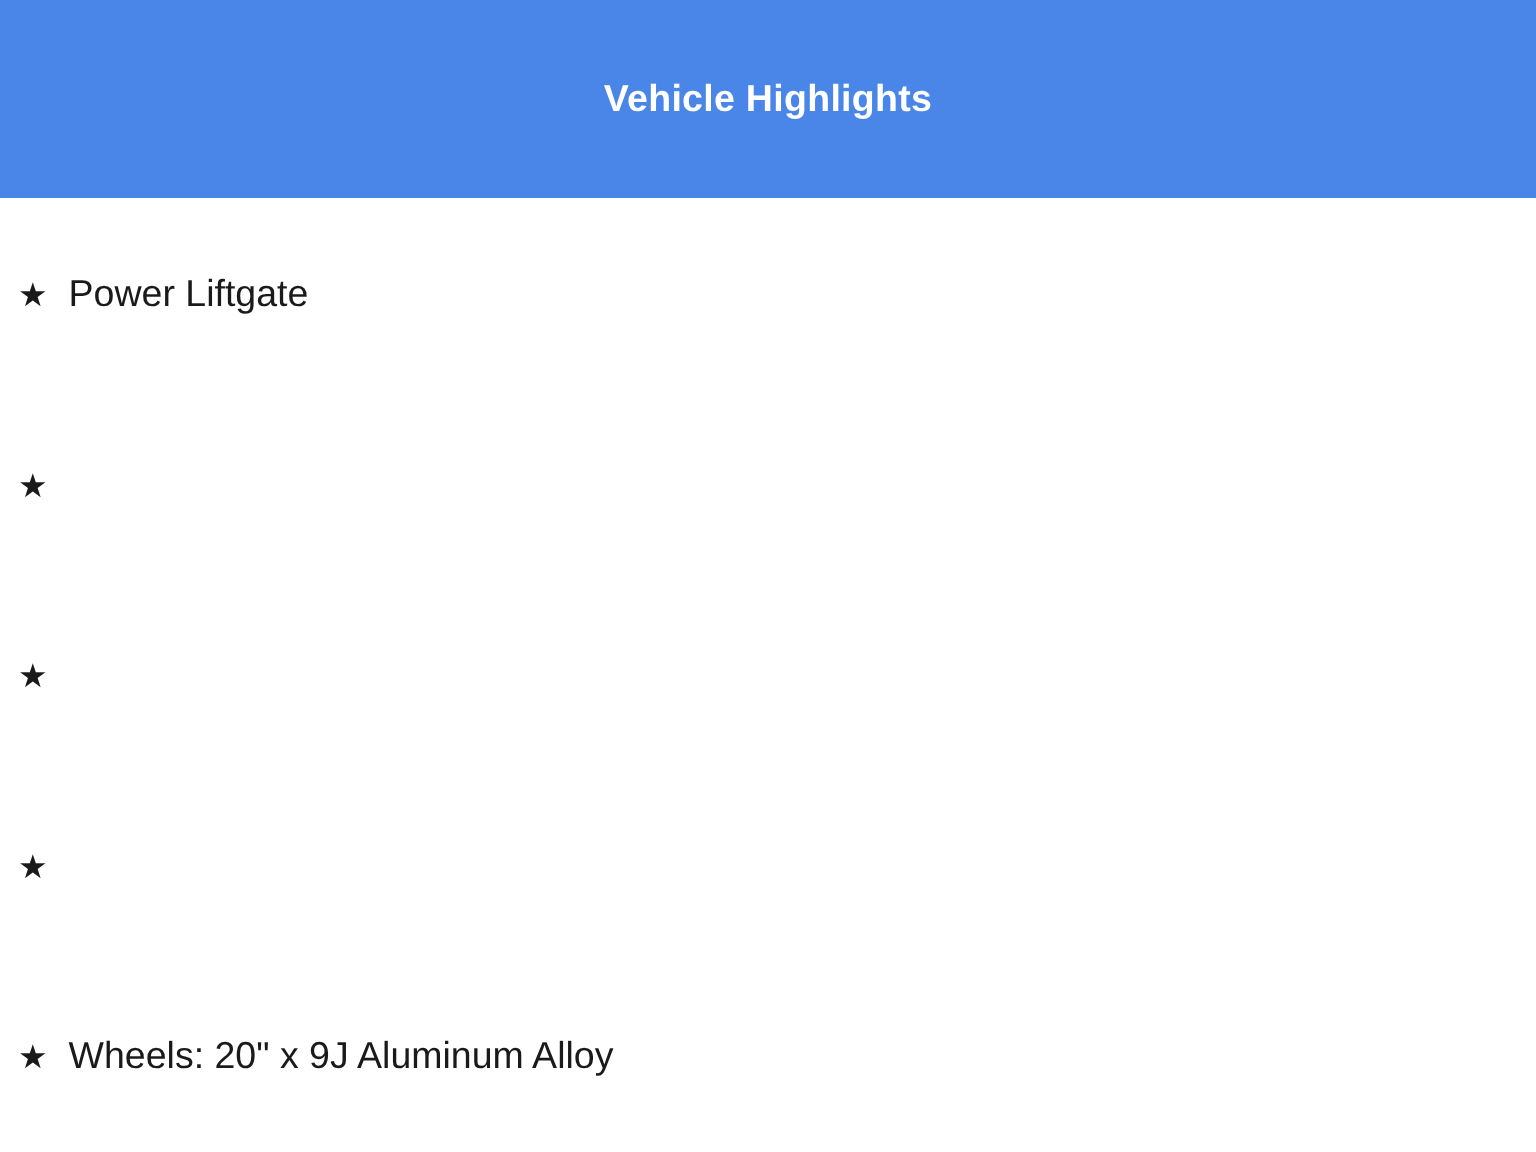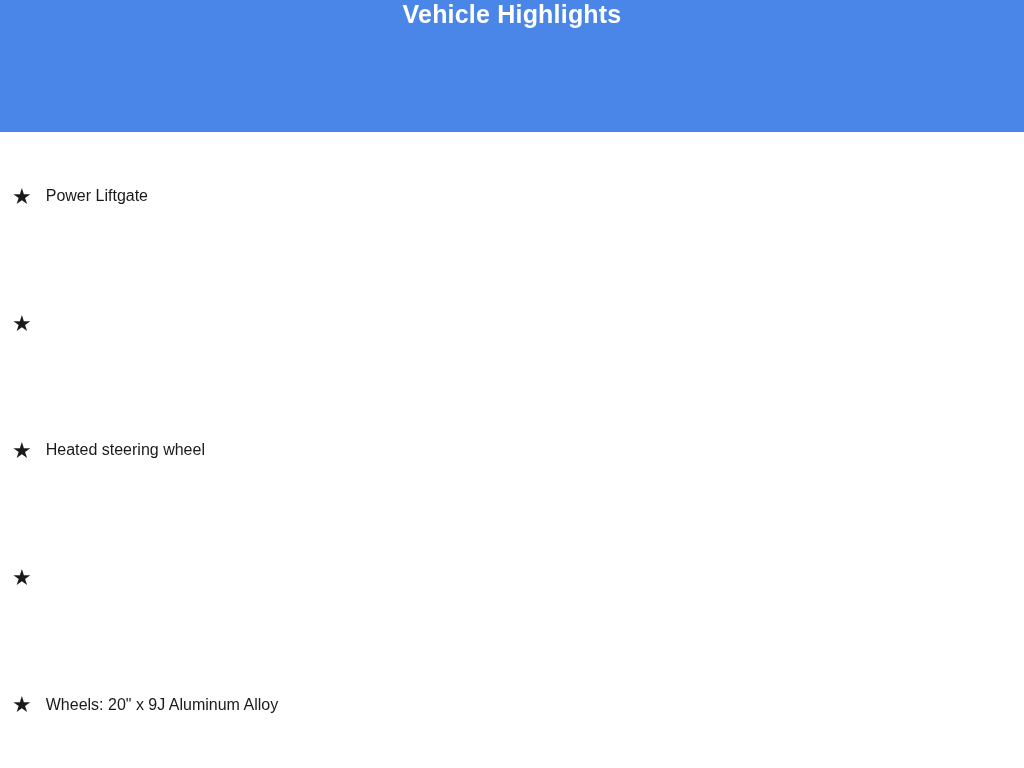--- a/index.html
+++ b/index.html
@@ -9,21 +9,21 @@
     height: 768px;
     background: #ffffff;
     font-family: "Liberation Sans", sans-serif;
     overflow: hidden;
   }
   .header {
     width: 100%;
     height: 132px;
     background: #4a86e8;
     display: flex;
-    align-items: flex-start;
+    align-items: center;
     justify-content: center;
     box-sizing: border-box;
   }
   .header-title {
     color: #ffffff;
     font-size: 25px;
     font-weight: bold;
     letter-spacing: 0.2px;
   }
   .highlights-list {
@@ -42,21 +42,21 @@
   }
   .star {
     font-size: 22px;
     color: #1a1a1a;
     line-height: 1;
     margin-right: 14px;
     position: relative;
     top: 1px;
   }
   .label {
-    font-size: 16px;
+    font-size: 25px;
     color: #1a1a1a;
     line-height: 1.2;
   }
 </style>
 </head>
 <body>
 
 <div class="header">
   <span class="header-title">Vehicle Highlights</span>
 </div>
@@ -67,21 +67,20 @@
     <span class="star">★</span>
     <span class="label">Power Liftgate</span>
   </div>
 
   <div class="item">
     <span class="star">★</span>
   </div>
 
   <div class="item">
     <span class="star">★</span>
-    <span class="label">Heated steering wheel</span>
   </div>
 
   <div class="item">
     <span class="star">★</span>
   </div>
 
   <div class="item">
     <span class="star">★</span>
     <span class="label">Wheels: 20" x 9J Aluminum Alloy</span>
   </div>

